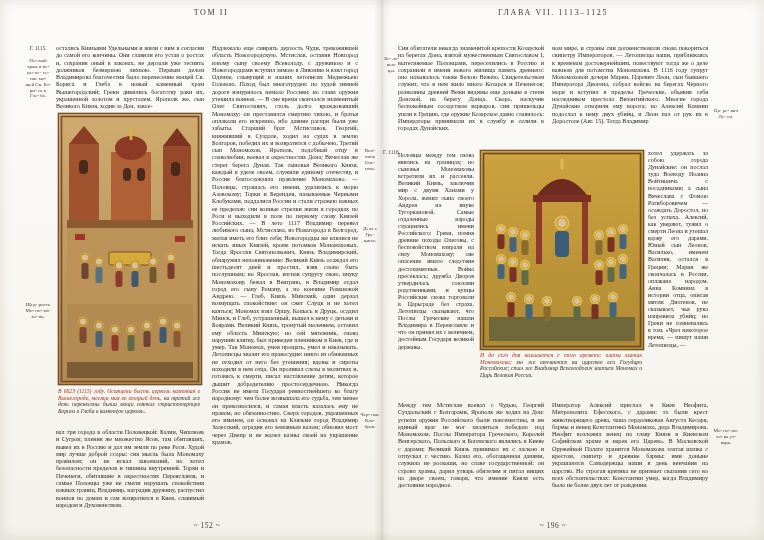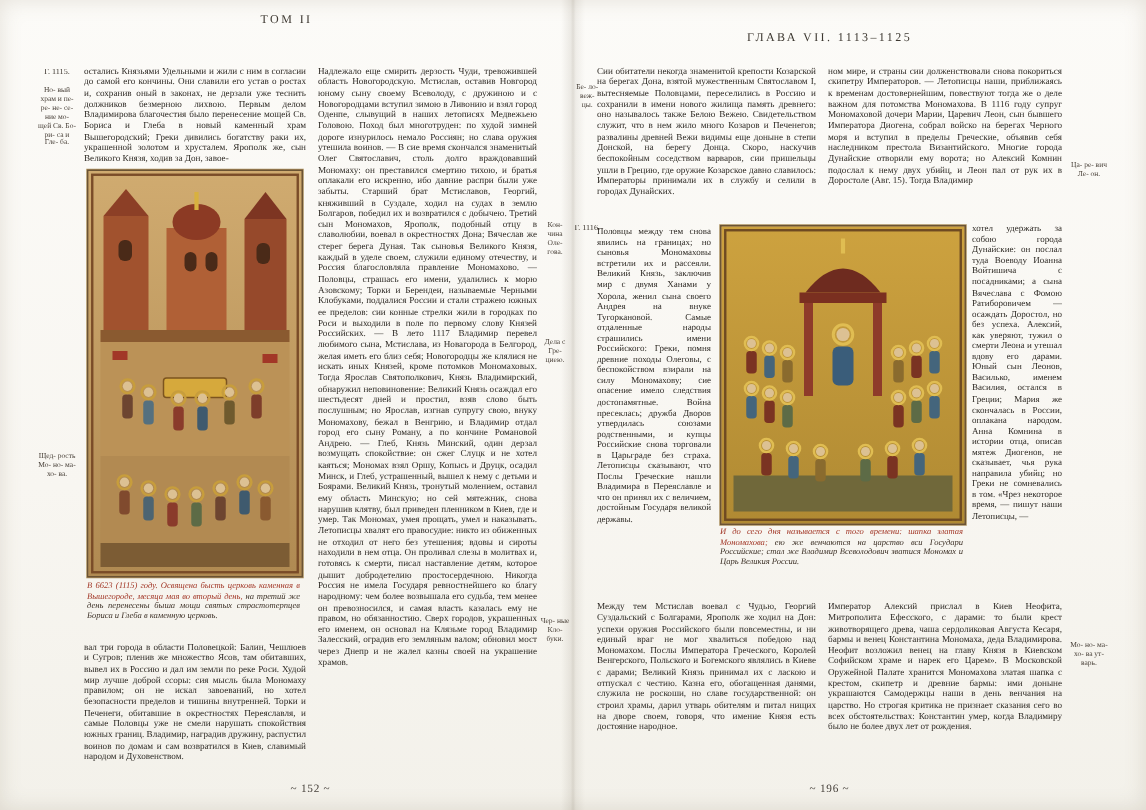--- a/index.html
+++ b/index.html
@@ -22,21 +22,21 @@
   .cap .red{color:#a23727;}
   .cap .blk{color:#3c3026;}
   .fig{position:absolute;background:#c6a066;border:1px solid #6b5334;box-shadow:0 0 0 .5px #a98e5e, inset 0 0 10px rgba(60,40,15,.35);}
   .fig svg{display:block;}
 </style>
 </head>
 <body>
 
 <div class="spread"></div>
 
-<div class="runhead" style="left:40px;width:302px;">ТОМ II</div>
+<div class="runhead" style="left:60px;width:302px;">ТОМ II</div>
 
 <div class="mnote date" style="left:24px;top:46px;width:28px;">Г. 1115.</div>
 <div class="mnote" style="left:25px;top:58px;width:26px;height:190px;">Но- вый храм и пе- ре- не- се- ние мо- щей Св. Бо- ри- са и Гле- ба.</div>
 <div class="mnote" style="left:25px;top:302px;width:26px;height:80px;">Щед- рость Мо- но- ма- хо- ва.</div>
 
 <div class="col" style="left:56px;top:45px;width:148px;height:66px;">остались Князьями Удельными и жили с ним в согласии до самой его кончины. Они славили его устав о ростах и, сохранив оный в законах, не дерзали уже теснить должников безмерною лихвою. Первым делом Владимирова благочестия было перенесение мощей Св. Бориса и Глеба в новый каменный храм Вышегородский; Греки дивились богатству раки их, украшенной золотом и хрусталем. Ярополк же, сын Великого Князя, ходив за Дон, завое-</div>
 
 <div class="fig" style="left:58px;top:113px;width:142px;height:270px;">
   <svg width="142" height="270" viewBox="0 0 142 270">
     <defs>
@@ -95,21 +95,21 @@
 <div class="col" style="left:212px;top:45px;width:146px;height:478px;">Надлежало еще смирить дерзость Чуди, тревожившей область Новогородскую. Мстислав, оставив Новгород юному сыну своему Всеволоду, с дружиною и с Новогородцами вступил зимою в Ливонию и взял город Оденпе, слывущий в наших летописях Медвежьею Головою. Поход был многотруден: по худой зимней дороге изнурилось немало Россиян; но слава оружия утешила воинов. — В сие время скончался знаменитый Олег Святославич, столь долго враждовавший Мономаху: он преставился смертию тихою, и братья оплакали его искренно, ибо давние распри были уже забыты. Старший брат Мстиславов, Георгий, княживший в Суздале, ходил на судах в землю Болгаров, победил их и возвратился с добычею. Третий сын Мономахов, Ярополк, подобный отцу в славолюбии, воевал в окрестностях Дона; Вячеслав же стерег берега Дуная. Так сыновья Великого Князя, каждый в уделе своем, служили единому отечеству, и Россия благословляла правление Мономахово. — Половцы, страшась его имени, удалились к морю Азовскому; Торки и Берендеи, называемые Черными Клобуками, поддалися России и стали стражею южных ее пределов: сии конные стрелки жили в городках по Роси и выходили в поле по первому слову Князей Российских. — В лето 1117 Владимир перевел любимого сына, Мстислава, из Новагорода в Белгород, желая иметь его близ себя; Новогородцы же клялися не искать иных Князей, кроме потомков Мономаховых. Тогда Ярослав Святополкович, Князь Владимирский, обнаружил неповиновение: Великий Князь осаждал его шестьдесят дней и простил, взяв слово быть послушным; но Ярослав, изгнав супругу свою, внуку Мономахову, бежал в Венгрию, и Владимир отдал город его сыну Роману, а по кончине Романовой Андрею. — Глеб, Князь Минский, один дерзал возмущать спокойствие: он сжег Слуцк и не хотел каяться; Мономах взял Оршу, Копысь и Друцк, осадил Минск, и Глеб, устрашенный, вышел к нему с детьми и Боярами. Великий Князь, тронутый молением, оставил ему область Минскую; но сей мятежник, снова нарушив клятву, был приведен пленником в Киев, где и умер. Так Мономах, умея прощать, умел и наказывать. Летописцы хвалят его правосудие: никто из обиженных не отходил от него без утешения; вдовы и сироты находили в нем отца. Он проливал слезы в молитвах и, готовясь к смерти, писал наставление детям, которое дышит добродетелию простосердечною. Никогда Россия не имела Государя ревностнейшего ко благу народному: чем более возвышала его судьба, тем менее он превозносился, и самая власть казалась ему не правом, но обязанностию. Сверх городов, украшенных его именем, он основал на Клязьме город Владимир Залесский, оградив его земляным валом; обновил мост через Днепр и не жалел казны своей на украшение храмов.</div>
 
 <div class="mnote" style="left:360px;top:148px;width:20px;height:50px;">Кон- чина Оле- гова.</div>
 <div class="mnote" style="left:360px;top:226px;width:20px;height:50px;">Дела с Гре- циею.</div>
 <div class="mnote" style="left:360px;top:412px;width:20px;height:50px;">Чер- ные Кло- буки.</div>
 
 <div class="folio" style="left:56px;width:302px;">~ 152 ~</div>
 
 <div class="fold"></div>
 
-<div class="runhead" style="left:398px;width:310px;margin-top:12px;">ГЛАВА VII. 1113–1125</div>
+<div class="runhead" style="left:398px;width:310px;">ГЛАВА VII. 1113–1125</div>
 
 <div class="mnote" style="left:384px;top:56px;width:15px;height:44px;">Бе- ло- веж- цы.</div>
 <div class="mnote date" style="left:383px;top:150px;width:17px;height:20px;">Г. 1116.</div>
 
 <div class="col" style="left:398px;top:45px;width:146px;height:102px;">Сии обитатели некогда знаменитой крепости Козарской на берегах Дона, взятой мужественным Святославом I, вытесняемые Половцами, переселились в Россию и сохранили в имени нового жилища память древнего: оно называлось также Белою Вежею. Свидетельством служит, что в нем жило много Козаров и Печенегов; развалины древней Вежи видимы еще доныне в степи Донской, на берегу Донца. Скоро, наскучив беспокойным соседством варваров, сии пришельцы ушли в Грецию, где оружие Козарское давно славилось: Императоры принимали их в службу и селили в городах Дунайских.</div>
 <div class="col narrow" style="left:398px;top:152px;width:76px;height:244px;">Половцы между тем снова явились на границах; но сыновья Мономаховы встретили их и рассеяли. Великий Князь, заключив мир с двумя Ханами у Хорола, женил сына своего Андрея на внуке Тугоркановой. Самые отдаленные народы страшились имени Российского: Греки, помня древние походы Олеговы, с беспокойством взирали на силу Мономахову; сие опасение имело следствия достопамятные. Война пресеклась; дружба Дворов утвердилась союзами родственными, и купцы Российские снова торговали в Царьграде без страха. Летописцы сказывают, что Послы Греческие нашли Владимира в Переяславле и что он принял их с величием, достойным Государя великой державы.</div>
 <div class="col" style="left:398px;top:402px;width:146px;height:118px;">Между тем Мстислав воевал с Чудью, Георгий Суздальский с Болгарами, Ярополк же ходил на Дон: успехи оружия Российского были повсеместны, и ни единый враг не мог хвалиться победою над Мономахом. Послы Императора Греческого, Королей Венгерского, Польского и Богемского являлись в Киеве с дарами; Великий Князь принимал их с ласкою и отпускал с честию. Казна его, обогащенная данями, служила не роскоши, но славе государственной: он строил храмы, дарил утварь обителям и питал нищих на дворе своем, говоря, что имение Князя есть достояние народное.</div>
 
 <div class="col" style="left:552px;top:45px;width:156px;height:100px;">ном мире, и страны сии долженствовали снова покориться скипетру Императоров. — Летописцы наши, приближаясь к временам достовернейшим, повествуют тогда же о деле важном для потомства Мономахова. В 1116 году супруг Мономаховой дочери Марии, Царевич Леон, сын бывшего Императора Диогена, собрал войско на берегах Черного моря и вступил в пределы Греческие, объявив себя наследником престола Византийского. Многие города Дунайские отворили ему ворота; но Алексий Комнин подослал к нему двух убийц, и Леон пал от рук их в Доростоле (Авг. 15). Тогда Владимир</div>
 <div class="col narrow" style="left:648px;top:150px;width:60px;height:246px;">хотел удержать за собою города Дунайские: он послал туда Воеводу Иоанна Войтишича с посадниками; а сына Вячеслава с Фомою Ратиборовичем — осаждать Доростол, но без успеха. Алексий, как уверяют, тужил о смерти Леона и утешал вдову его дарами. Юный сын Леонов, Василько, именем Василия, остался в Греции; Мария же скончалась в России, оплакана народом. Анна Комнина в истории отца, описав мятеж Диогенов, не сказывает, чья рука направила убийц; но Греки не сомневались в том. «Чрез некоторое время, — пишут наши Летописцы, —</div>

